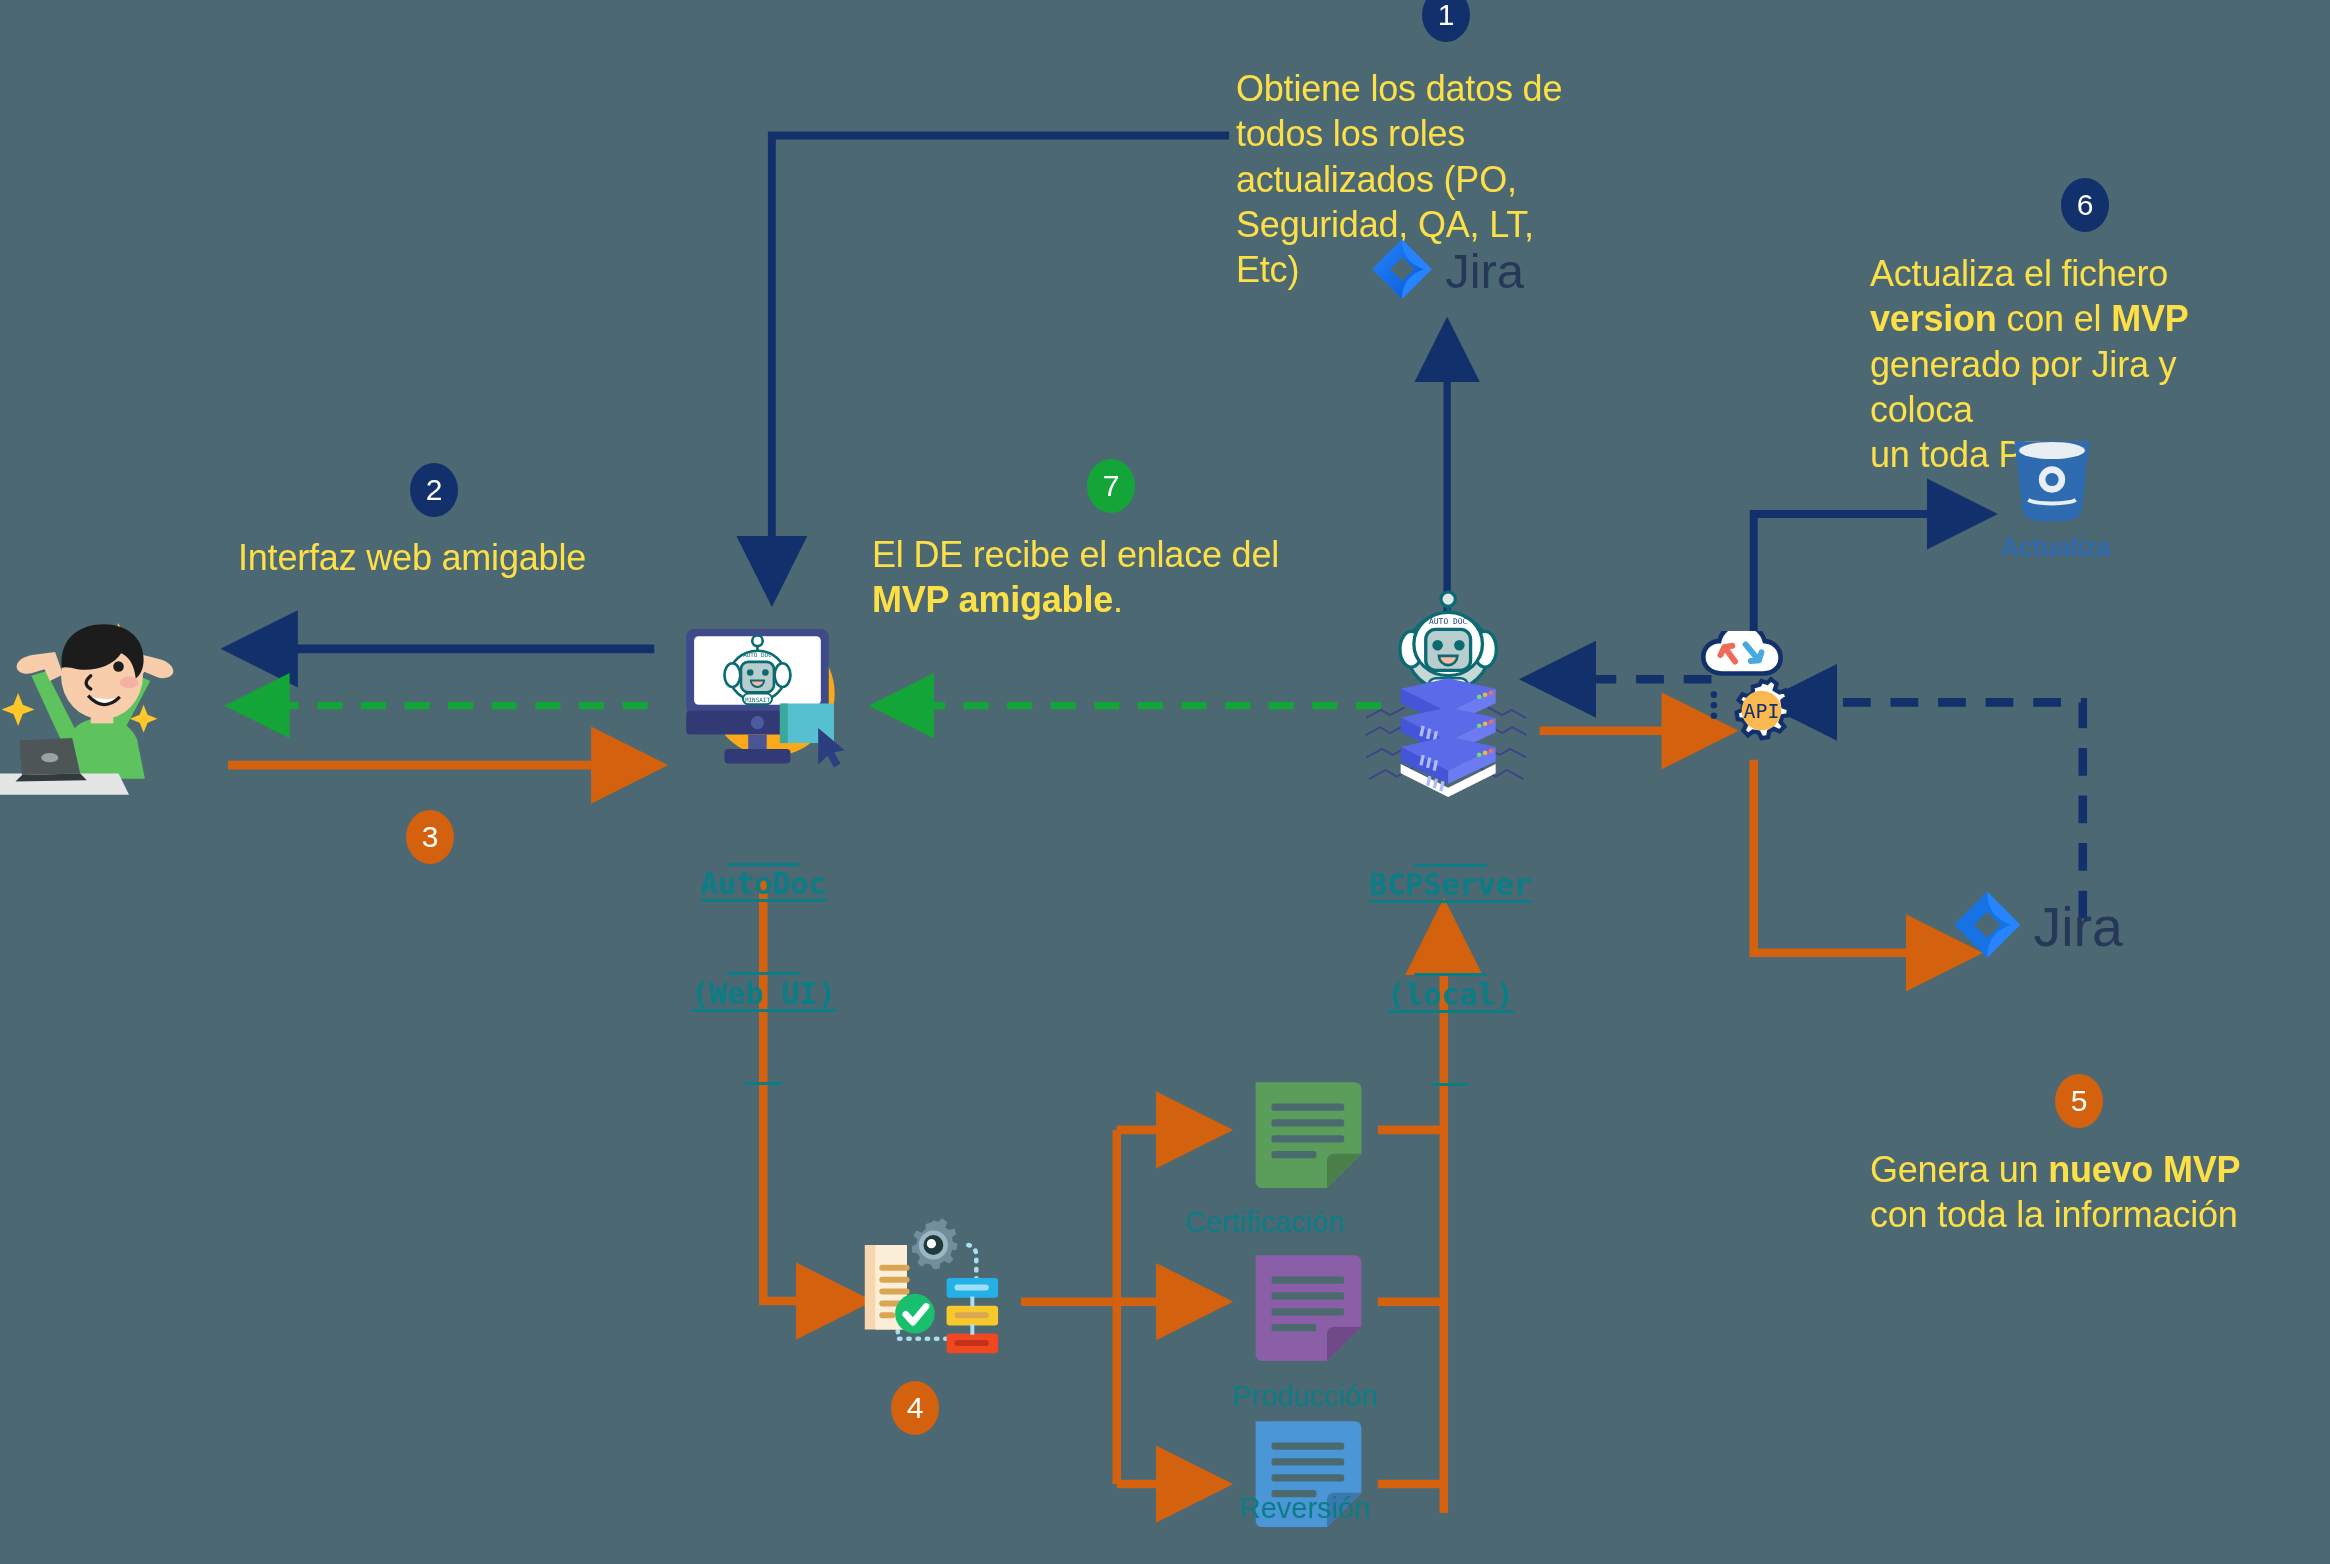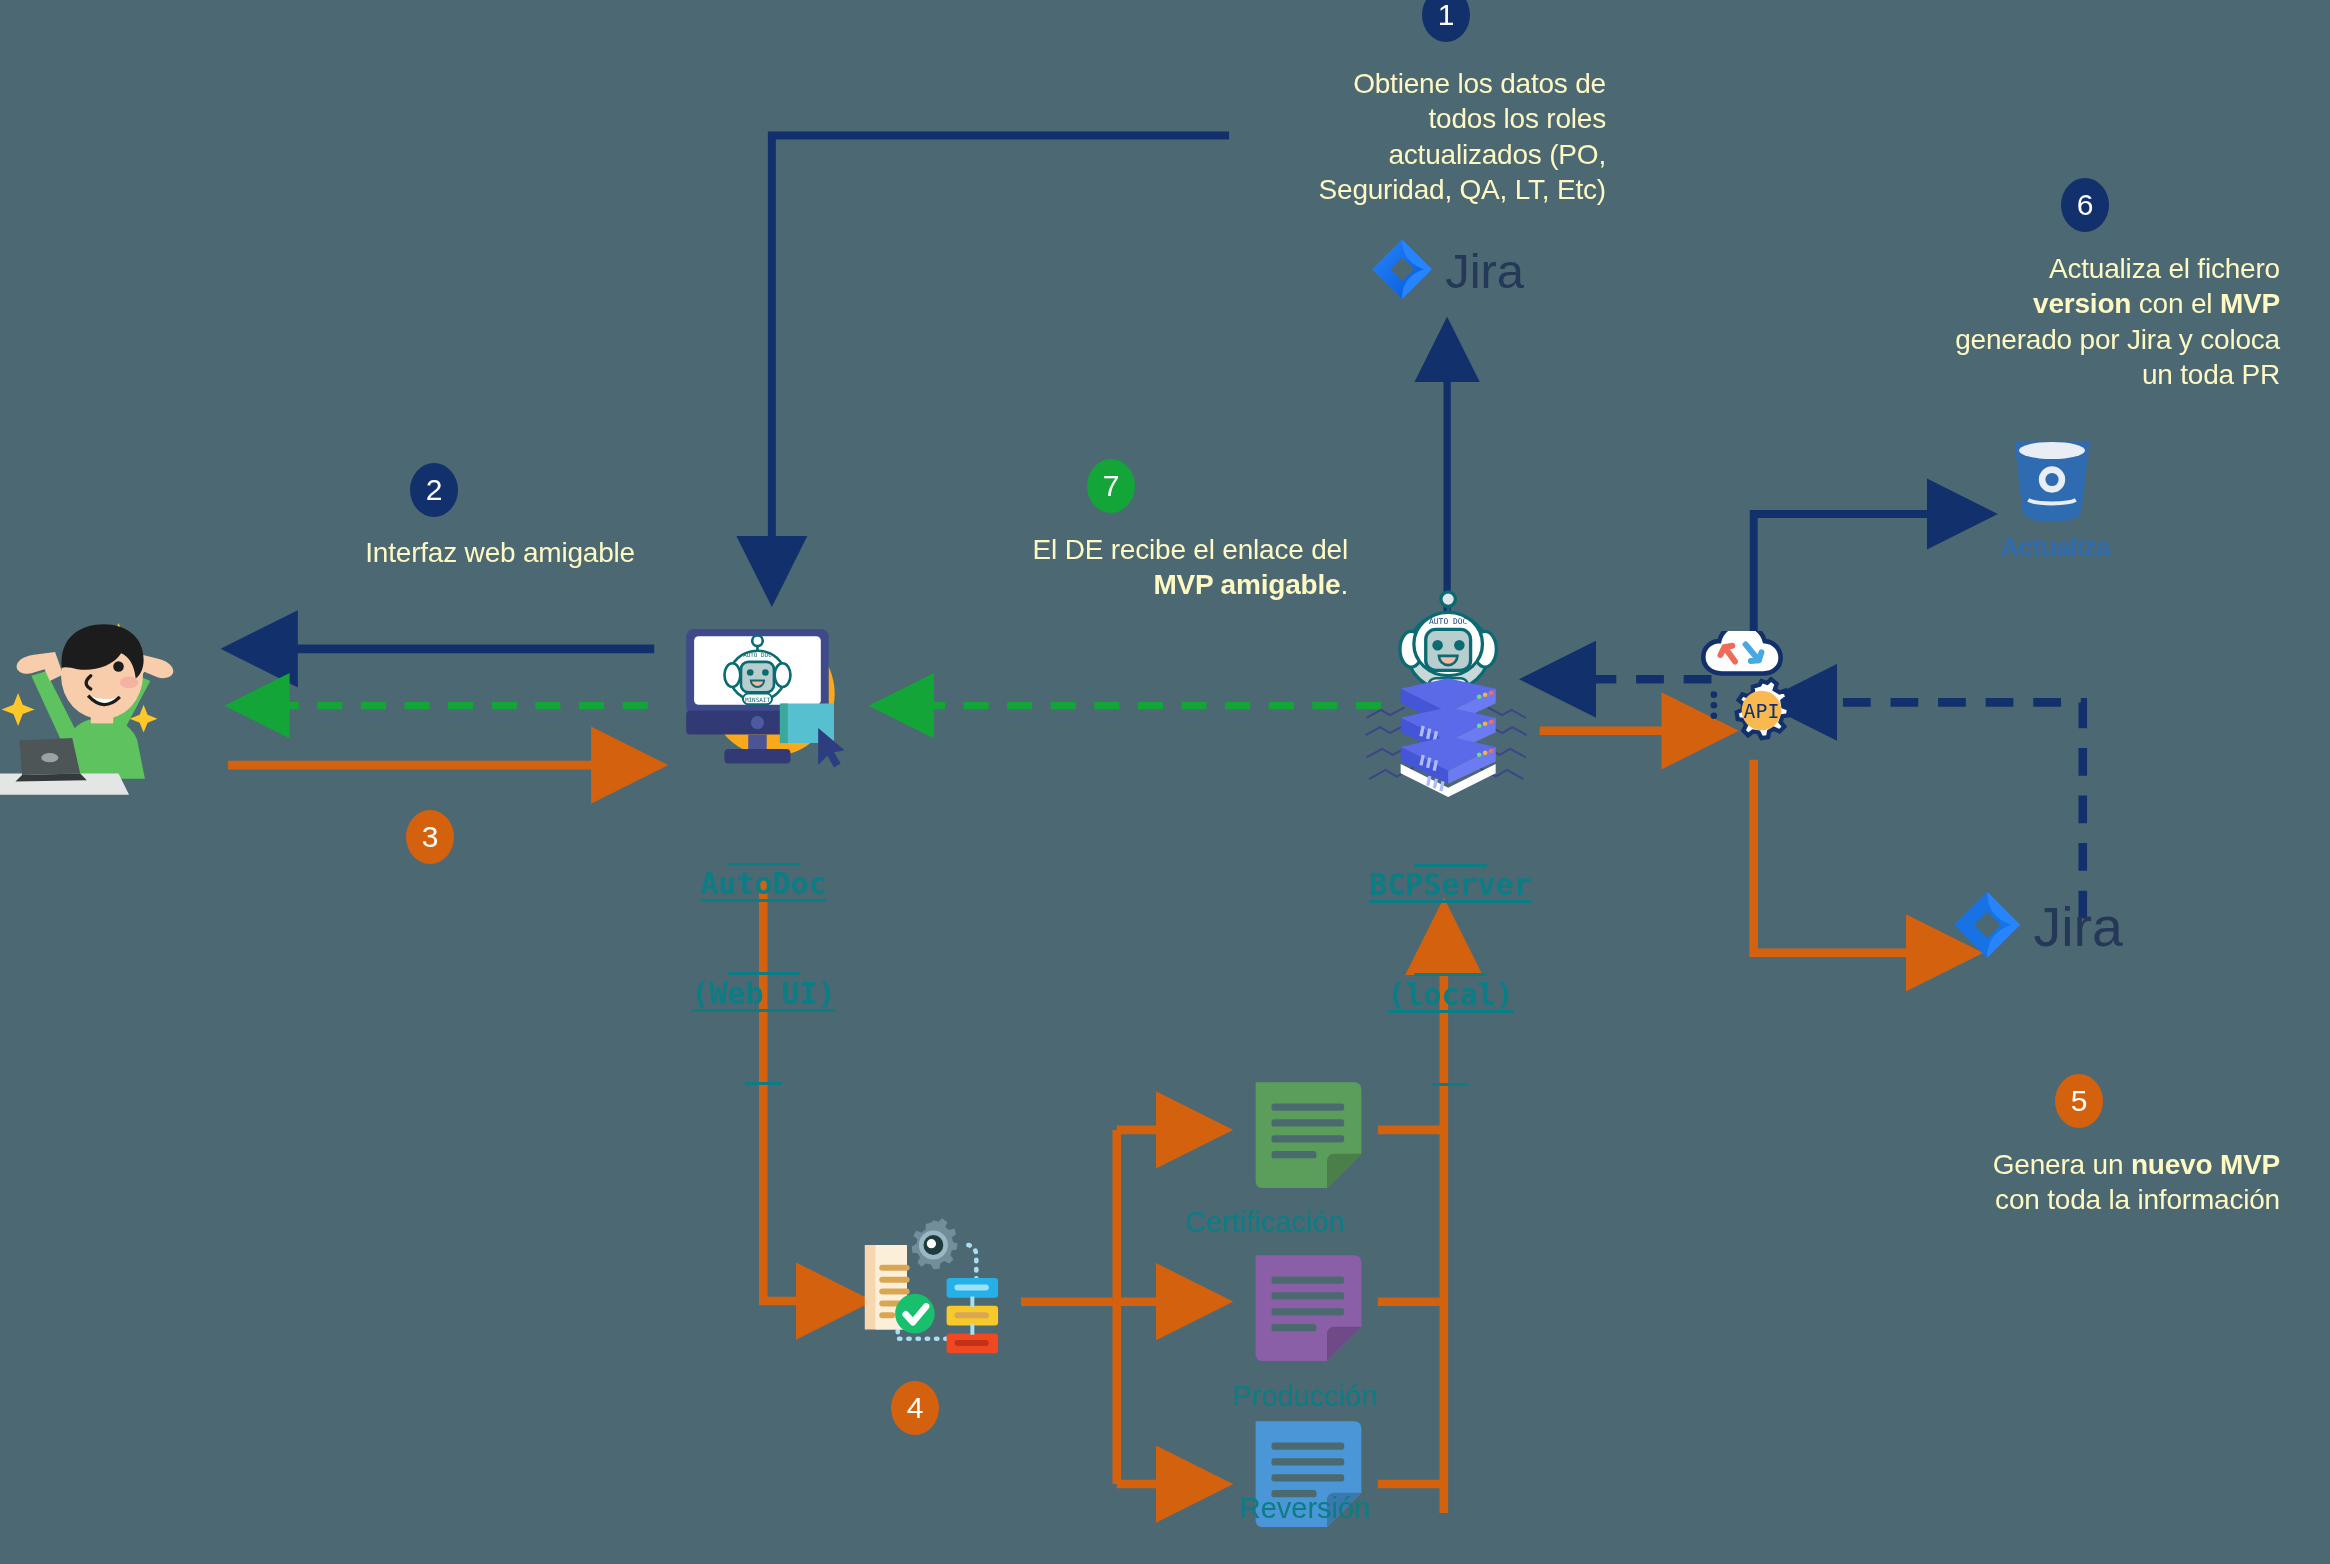--- a/index.html
+++ b/index.html
@@ -25,24 +25,24 @@
     font-family: "Liberation Sans", sans-serif;
     line-height: 1;
   }
   .badge.navy  { background: #12306b; }
   .badge.orange{ background: #d4610e; }
   .badge.green { background: #13a538; }
 
   
   .caption {
     position: absolute;
-    color: #fef9c3;
-    font-size: 28px;
+    color: #fde047;
+    font-size: 36px;
     line-height: 1.26;
-    text-align: right;
+    text-align: left;
     font-family: "Liberation Sans", sans-serif;
     letter-spacing: -0.2px;
   }
   .caption b { font-weight: bold; }
 
   
   .nodelabel {
     position: absolute;
     color: #0a7d85;
     font-size: 30px;

